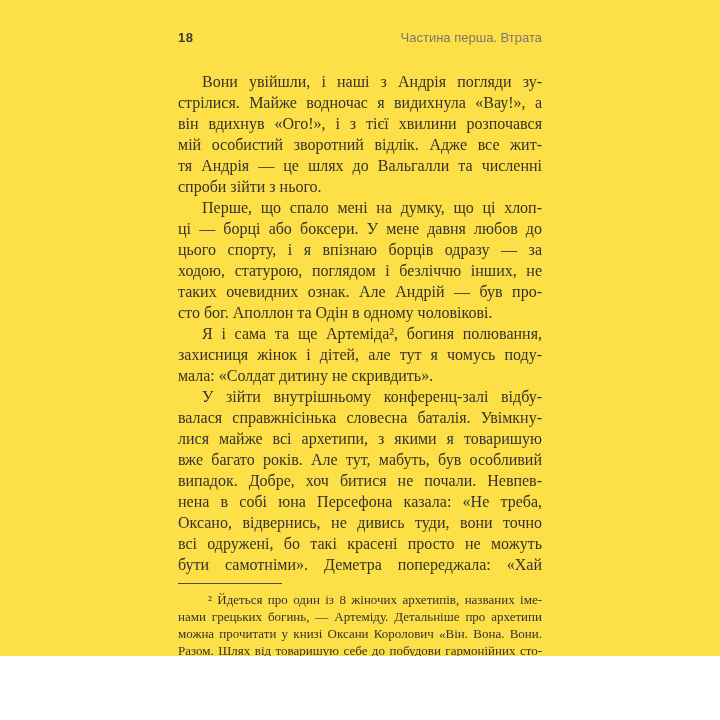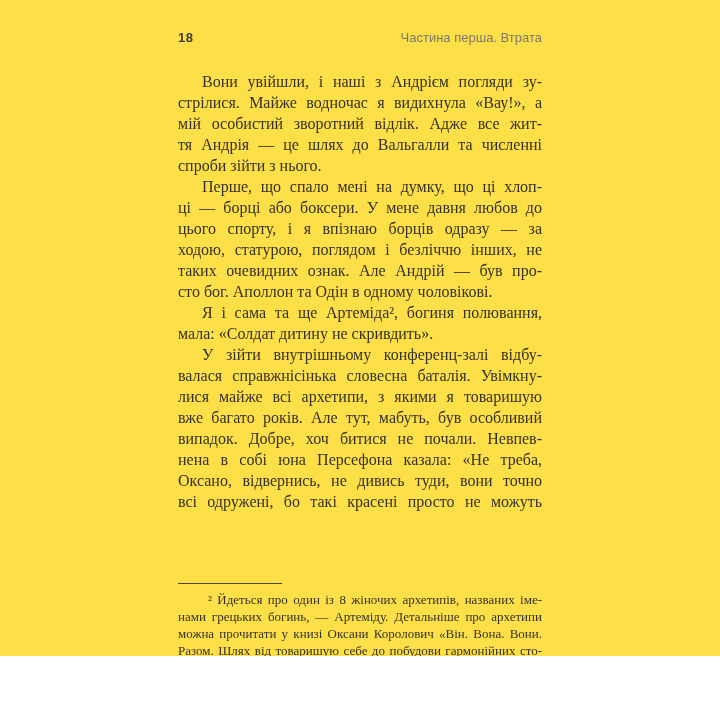--- a/index.html
+++ b/index.html
@@ -46,41 +46,44 @@
 <body>
 
 <div class="page">
 
   <div class="header">
     <span class="pagenum">18</span>
     <span class="running">Частина перша. Втрата</span>
   </div>
 
   <div class="bodytext">
-    <div class="ln ind">Вони увійшли, і наші з Андрієм погляди зу-</div>
+    <div class="ln ind">Вони увійшли, і наші з Андрія погляди зу-</div>
     <div class="ln">стрілися. Майже водночас я видихнула «Вау!», а</div>
+    <div class="ln">він вдихнув «Ого!», і з тієї хвилини розпочався</div>
     <div class="ln">мій особистий зворотний відлік. Адже все жит-</div>
     <div class="ln">тя Андрія — це шлях до Вальгалли та численні</div>
     <div class="ln L">спроби зійти з нього.</div>
     <div class="ln ind">Перше, що спало мені на думку, що ці хлоп-</div>
     <div class="ln">ці — борці або боксери. У мене давня любов до</div>
     <div class="ln">цього спорту, і я впізнаю борців одразу — за</div>
     <div class="ln">ходою, статурою, поглядом і безліччю інших, не</div>
     <div class="ln">таких очевидних ознак. Але Андрій — був про-</div>
     <div class="ln L">сто бог. Аполлон та Одін в одному чоловікові.</div>
     <div class="ln ind">Я і сама та ще Артеміда², богиня полювання,</div>
+    <div class="ln">захисниця жінок і дітей, але тут я чомусь поду-</div>
     <div class="ln L">мала: «Солдат дитину не скривдить».</div>
     <div class="ln ind">У зійти внутрішньому конференц-залі відбу-</div>
     <div class="ln">валася справжнісінька словесна баталія. Увімкну-</div>
     <div class="ln">лися майже всі архетипи, з якими я товаришую</div>
     <div class="ln">вже багато років. Але тут, мабуть, був особливий</div>
     <div class="ln">випадок. Добре, хоч битися не почали. Невпев-</div>
     <div class="ln">нена в собі юна Персефона казала: «Не треба,</div>
     <div class="ln">Оксано, відвернись, не дивись туди, вони точно</div>
     <div class="ln">всі одружені, бо такі красені просто не можуть</div>
+    <div class="ln">бути самотніми». Деметра попереджала: «Хай</div>
   </div>
 
   <div class="sep"></div>
 
   <div class="footnote">
     <div class="fn ind">² Йдеться про один із 8 жіночих архетипів, названих іме-</div>
     <div class="fn">нами грецьких богинь, — Артеміду. Детальніше про архетипи</div>
     <div class="fn">можна прочитати у книзі Оксани Королович «Він. Вона. Вони.</div>
     <div class="fn">Разом. Шлях від товаришую себе до побудови гармонійних сто-</div>
     <div class="fn L"><span>сунків». — </span><span class="it">Прим. ред.</span></div>

